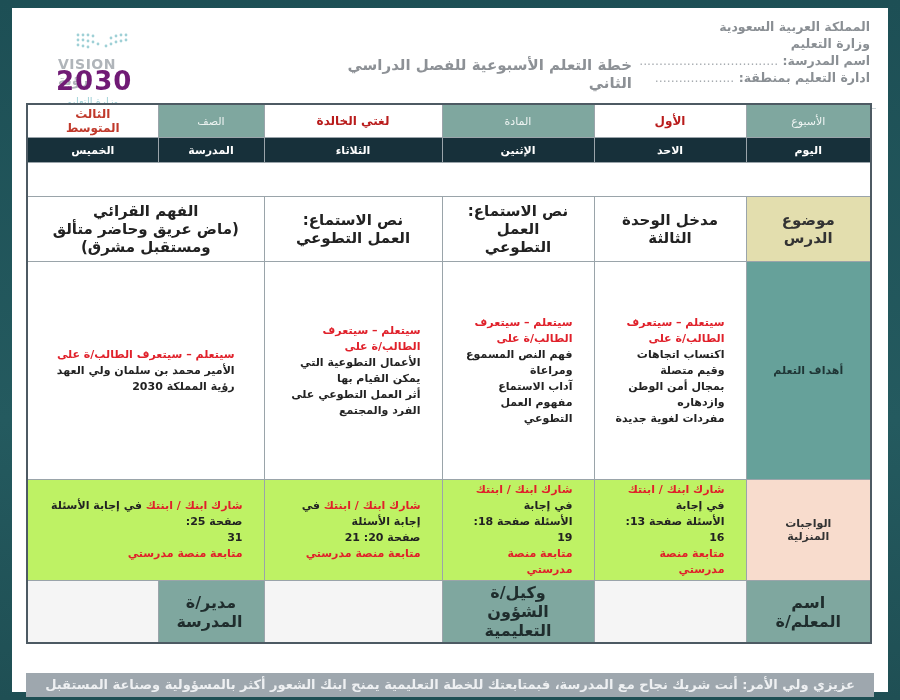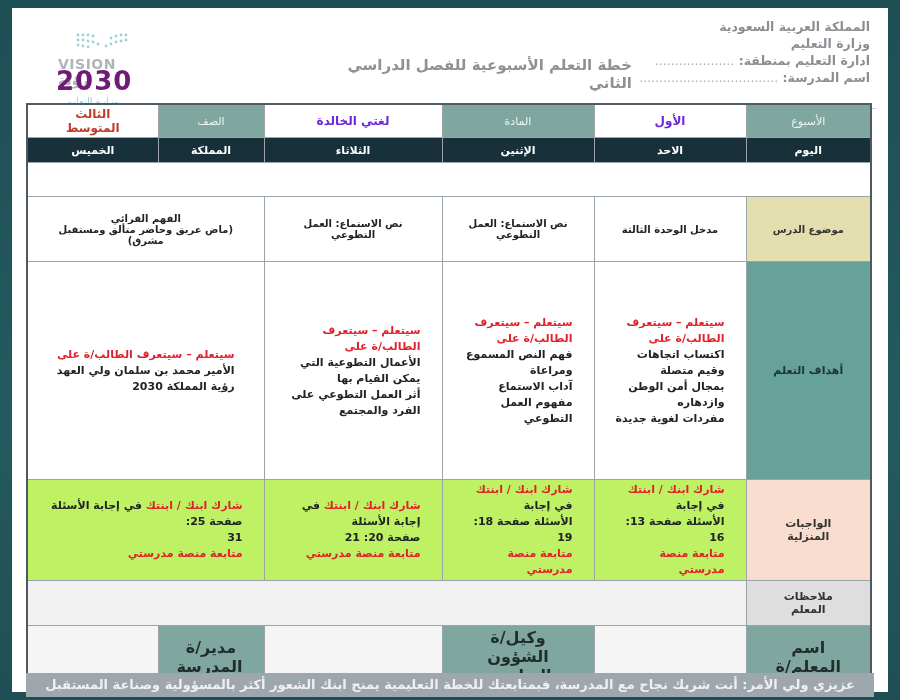--- a/index.html
+++ b/index.html
@@ -37,24 +37,24 @@
     border-collapse:collapse; direction:rtl; table-layout:fixed;
     border:2px solid #4d5a63;
     font-size:11px;
   }
   table.plan td {
     border:1px solid #9aa4aa; text-align:center; vertical-align:middle; padding:2px 21px;
   }
   .row-top td { height:21px; font-weight:bold; }
   .lbl-green { background:#7fa79f; color:#eef4f2; font-weight:normal !important; }
   .val-white { background:#ffffff; color:#c0392b; font-size:12px; }
-  .val-orange { color:#6d28d9; }
+  .val-orange { color:#b91c1c; }
   .row-days td { background:#17303a; color:#ffffff; height:20px; font-weight:bold; border-color:#2c4750; }
   .row-blank td { height:29px; background:#ffffff; border:3px solid #2d6e6c; }
-  .row-topic td { height:60px; background:#fff; color:#222; font-size:10px; font-weight:bold; }
+  .row-topic td { height:60px; background:#fff; color:#222; font-size:15px; font-weight:bold; }
   .lbl-topic { background:#e3deae !important; color:#333 !important; }
   .row-goals td { height:213px; background:#fff; font-size:11px; font-weight:bold; color:#222; text-align:right; }
   .lbl-goals { background:#66a19a !important; color:#1f3535 !important; text-align:center !important; font-size:11.5px; }
   .row-hw td { height:82px; background:#bef264; font-size:11px; font-weight:bold; color:#222; text-align:right; }
   .lbl-hw { background:#f8dccd !important; color:#333 !important; text-align:center !important; }
   .row-notes td { height:40px; background:#f1f1f1; }
   .lbl-notes { background:#dedede !important; color:#333; font-weight:bold; }
   .row-sign td { height:26px; background:#f5f5f5; font-size:16px; }
   .lbl-sign { background:#7fa79f !important; color:#1f2d2d; font-weight:bold; }
   .red { color:#e0202a; }
@@ -68,26 +68,26 @@
 </style>
 </head>
 <body>
 
 <div class="page">
 
   <div class="header-info rtl">
     <div>المملكة العربية السعودية</div>
     <div>وزارة التعليم</div>
     <div>
+      <span>اسم المدرسة:</span>
+      <span class="dots">...................................</span>
+    </div>
+    <div>
       <span>ادارة التعليم بمنطقة:</span>
       <span class="dots">....................</span>
-    </div>
-    <div>
-      <span>اسم المدرسة:</span>
-      <span class="dots">...................................</span>
     </div>
   </div>
 
   <div class="title rtl">خطة التعلم الأسبوعية للفصل الدراسي الثاني</div>
 
   <div class="logo">
     <svg class="dots-grid" viewBox="0 0 56 22">
       <g fill="#9fd0d6">
         <circle cx="4" cy="3" r="1.4"></circle>
           <circle cx="9" cy="3" r="1.4"></circle>
@@ -138,21 +138,21 @@
     <td class="val-white val-orange">لغتي الخالدة</td>
     <td class="lbl-green">الصف</td>
     <td class="val-white">الثالث المتوسط</td>
   </tr>
 
   <tr class="row-days">
     <td>اليوم</td>
     <td>الاحد</td>
     <td>الإثنين</td>
     <td>الثلاثاء</td>
-    <td>المملكة</td>
+    <td>المدرسة</td>
     <td>الخميس</td>
   </tr>
 
   <tr class="row-blank">
     <td colspan="6"></td>
   </tr>
 
   <tr class="row-topic">
     <td class="lbl-topic">موضوع الدرس</td>
     <td>مدخل الوحدة الثالثة</td>
@@ -221,24 +221,20 @@
     </td>
     <td colspan="2">
       <span class="cell-inner">
         <span class="red">شارك ابنك / ابنتك</span><span> في إجابة الأسئلة صفحة 25:</span><br>
         <span>31</span><br>
         <span class="red">متابعة منصة مدرستي</span>
       </span>
     </td>
   </tr>
 
-  <tr class="row-notes">
-    <td class="lbl-notes">ملاحظات المعلم</td>
-    <td colspan="5"></td>
-  </tr>
 
   <tr class="row-sign">
     <td class="lbl-sign">اسم المعلم/ة</td>
     <td></td>
     <td class="lbl-sign" colspan="1">وكيل/ة الشؤون التعليمية</td>
     <td></td>
     <td class="lbl-sign">مدير/ة المدرسة</td>
     <td></td>
   </tr>
 </tbody>

